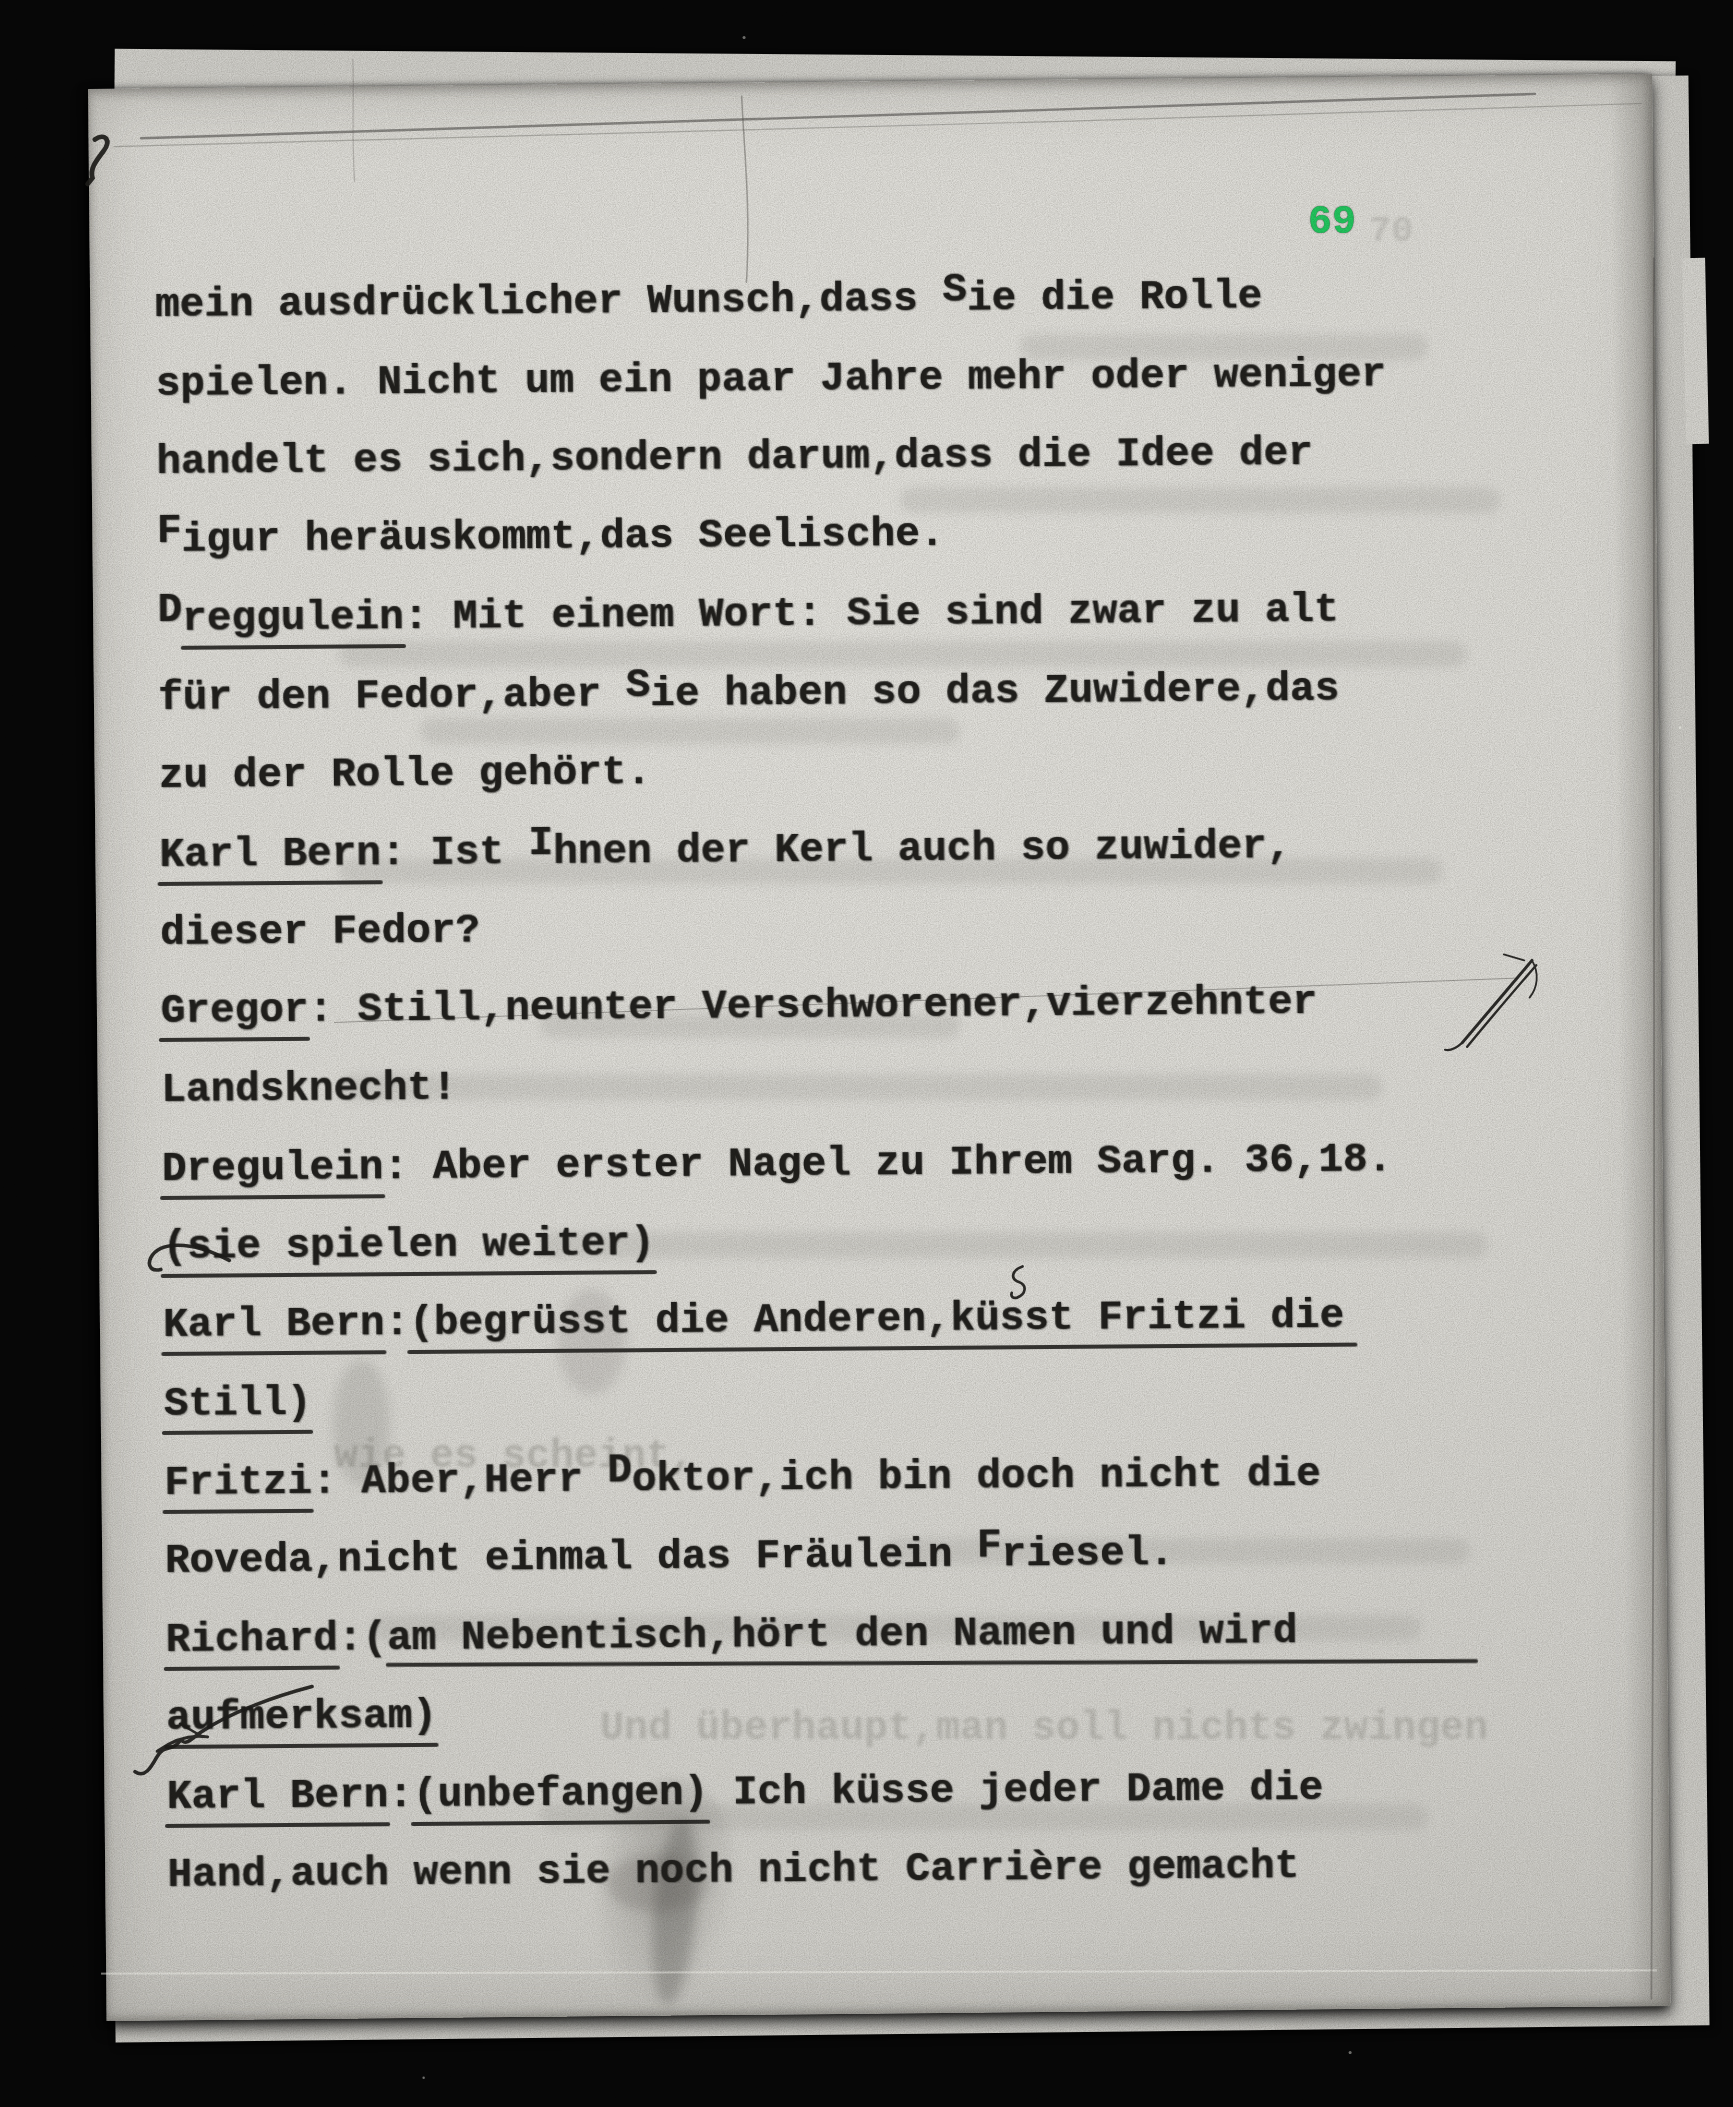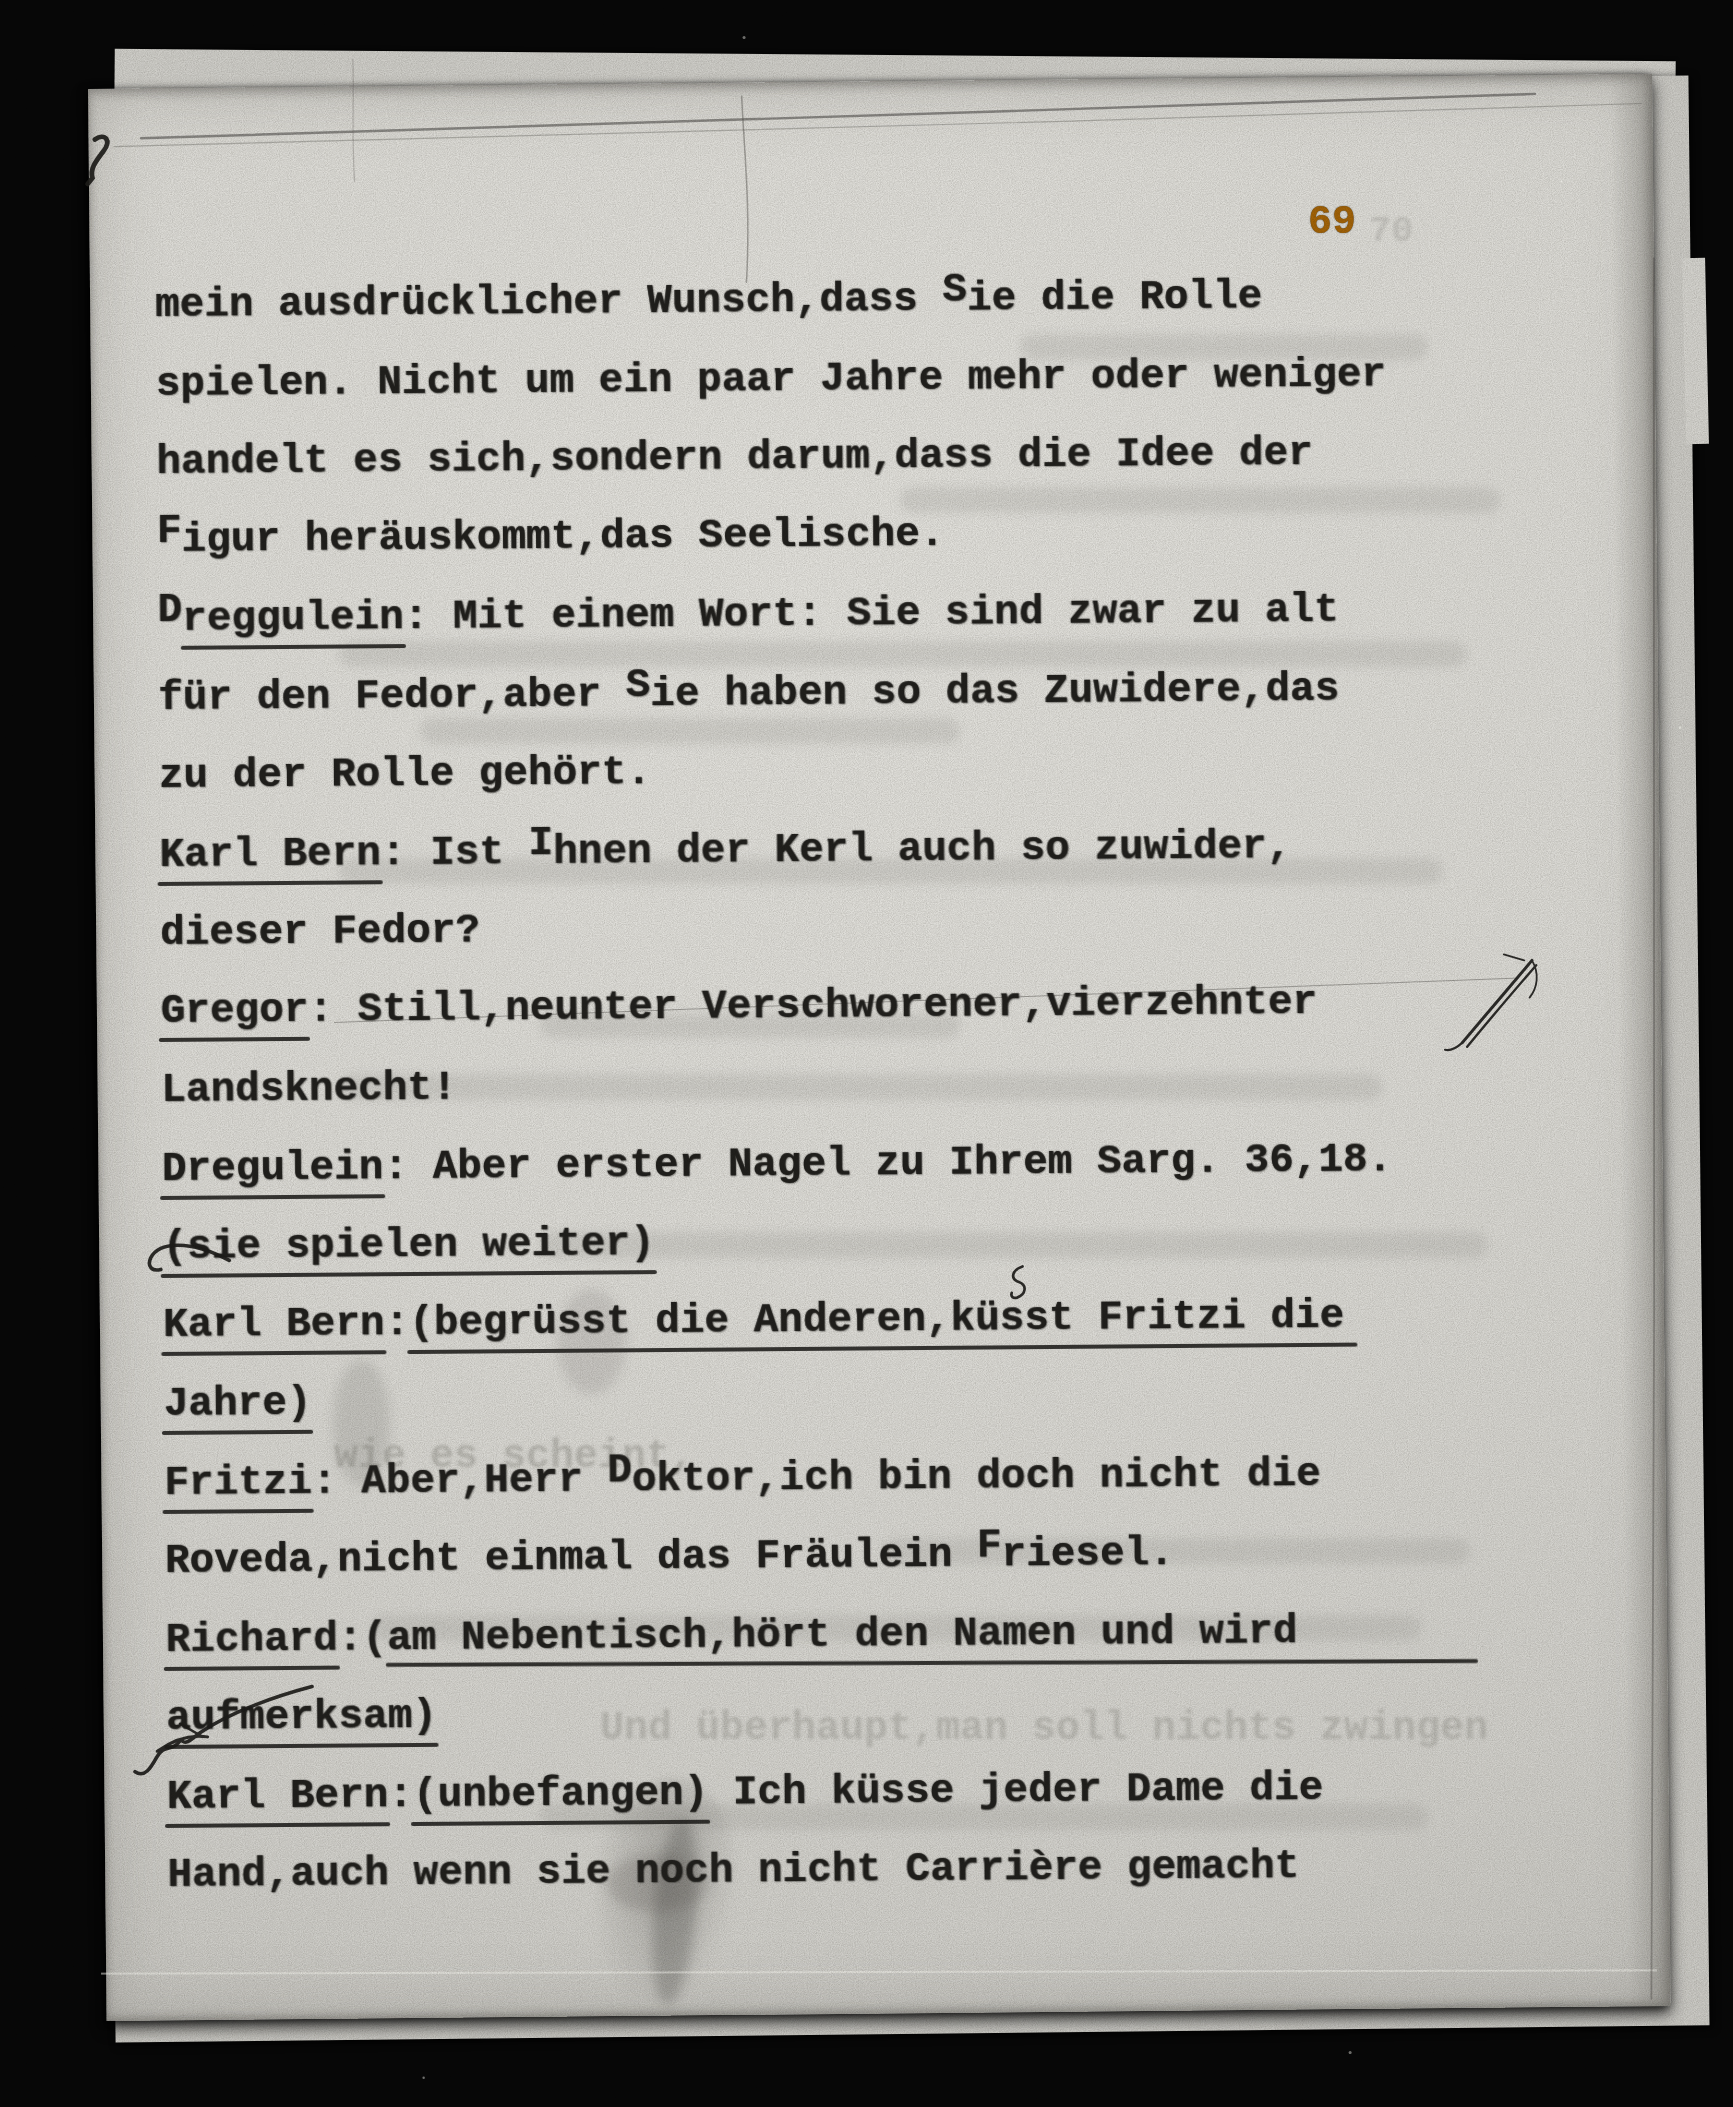--- a/index.html
+++ b/index.html
@@ -34,21 +34,21 @@
       text-shadow:0 0 1.2px rgba(28,27,24,.85), 0.9px 0.9px 1.2px rgba(28,27,24,.3);
       filter:blur(0.2px);}
   .line span{position:relative;}
   .sup{display:inline-block;transform:translateY(-9px);}
   .u::after{content:"";position:absolute;left:-1.8px;right:-1.8px;bottom:-7.8px;height:4.2px;
       background:rgba(30,29,26,.88);border-radius:1.8px;filter:blur(0.4px);}
   .u-ext::after{right:-13.2px;}
   .u-ext2::after{right:-180px;transform:rotate(.25deg);}
 
   .pagenum{position:absolute;left:1308px;top:202px;z-index:6;
-      font:700 40px/42px "Liberation Mono","DejaVu Sans Mono",monospace;color:#a16207;
+      font:700 40px/42px "Liberation Mono","DejaVu Sans Mono",monospace;color:#22c55e;
       text-shadow:0 0 1.2px rgba(28,27,24,.85);filter:blur(0.2px);}
   .pagenum-ghost{position:absolute;left:1369px;top:211px;z-index:5;
       font:700 37px/40px "Liberation Mono","DejaVu Sans Mono",monospace;color:#8f8e89;
       opacity:.3;filter:blur(1.8px);}
 
   
   .ghostline{position:absolute;z-index:4;white-space:pre;
       font:700 40px/43px "Liberation Mono","DejaVu Sans Mono",monospace;
       color:#94938c;opacity:.5;filter:blur(1.6px);}
   .gb{position:absolute;z-index:3;height:26.4px;border-radius:13.2px;background:#8e8d88;
@@ -116,21 +116,21 @@
       <div class="line" style="top: 314px;"><span class="sup">D</span><span class="u">reggulein</span><span>: Mit einem Wort: Sie sind zwar zu alt</span></div>
       <div class="line" style="top: 393px;"><span>für den Fedor,aber </span><span class="sup">S</span><span>ie haben so das Zuwidere,das</span></div>
       <div class="line" style="top: 471px;"><span>zu der Rolle gehört.</span></div>
       <div class="line" style="top: 550px;"><span class="u">Karl Bern</span><span>: Ist </span><span class="sup">I</span><span>hnen der Kerl auch so zuwider,</span></div>
       <div class="line" style="top: 628px;"><span>dieser Fedor?</span></div>
       <div class="line" style="top: 706px;"><span class="u">Gregor</span><span>: Still,neunter Verschworener,vierzehnter</span></div>
       <div class="line" style="top: 785px;"><span>Landsknecht!</span></div>
       <div class="line" style="top: 864px;"><span class="u">Dregulein</span><span>: Aber erster Nagel zu Ihrem Sarg. 36,18.</span></div>
       <div class="line" style="top: 942px;"><span class="u">(sie spielen weiter)</span></div>
       <div class="line" style="top: 1020px;"><span class="u">Karl Bern</span><span>:</span><span class="u u-ext">(begrüsst die Anderen,küsst Fritzi die</span></div>
-      <div class="line" style="top: 1099px;"><span class="u">Jahre)</span></div>
+      <div class="line" style="top: 1099px;"><span class="u">Still)</span></div>
       <div class="line" style="top: 1178px;"><span class="u">Fritzi</span><span>: Aber,Herr </span><span class="sup">D</span><span>oktor,ich bin doch nicht die</span></div>
       <div class="line" style="top: 1256px;"><span>Roveda,nicht einmal das Fräulein </span><span class="sup">F</span><span>riesel.</span></div>
       <div class="line" style="top: 1335px;"><span class="u">Richard</span><span>:(</span><span class="u u-ext2">am Nebentisch,hört den Namen und wird</span></div>
       <div class="line" style="top: 1413px;"><span class="u">aufmerksam)</span></div>
       <div class="line" style="top: 1492px;"><span class="u">Karl Bern</span><span>:</span><span class="u">(unbefangen)</span><span> Ich küsse jeder Dame die</span></div>
       <div class="line" style="top: 1570px;"><span>Hand,auch wenn sie noch nicht Carrière gemacht</span></div>
     </div>
 
   <svg class="marks" width="1733" height="2108" viewBox="0 0 2888 3512">
     <g stroke="#1d1c19" fill="none" stroke-linecap="round" opacity="0.92">

